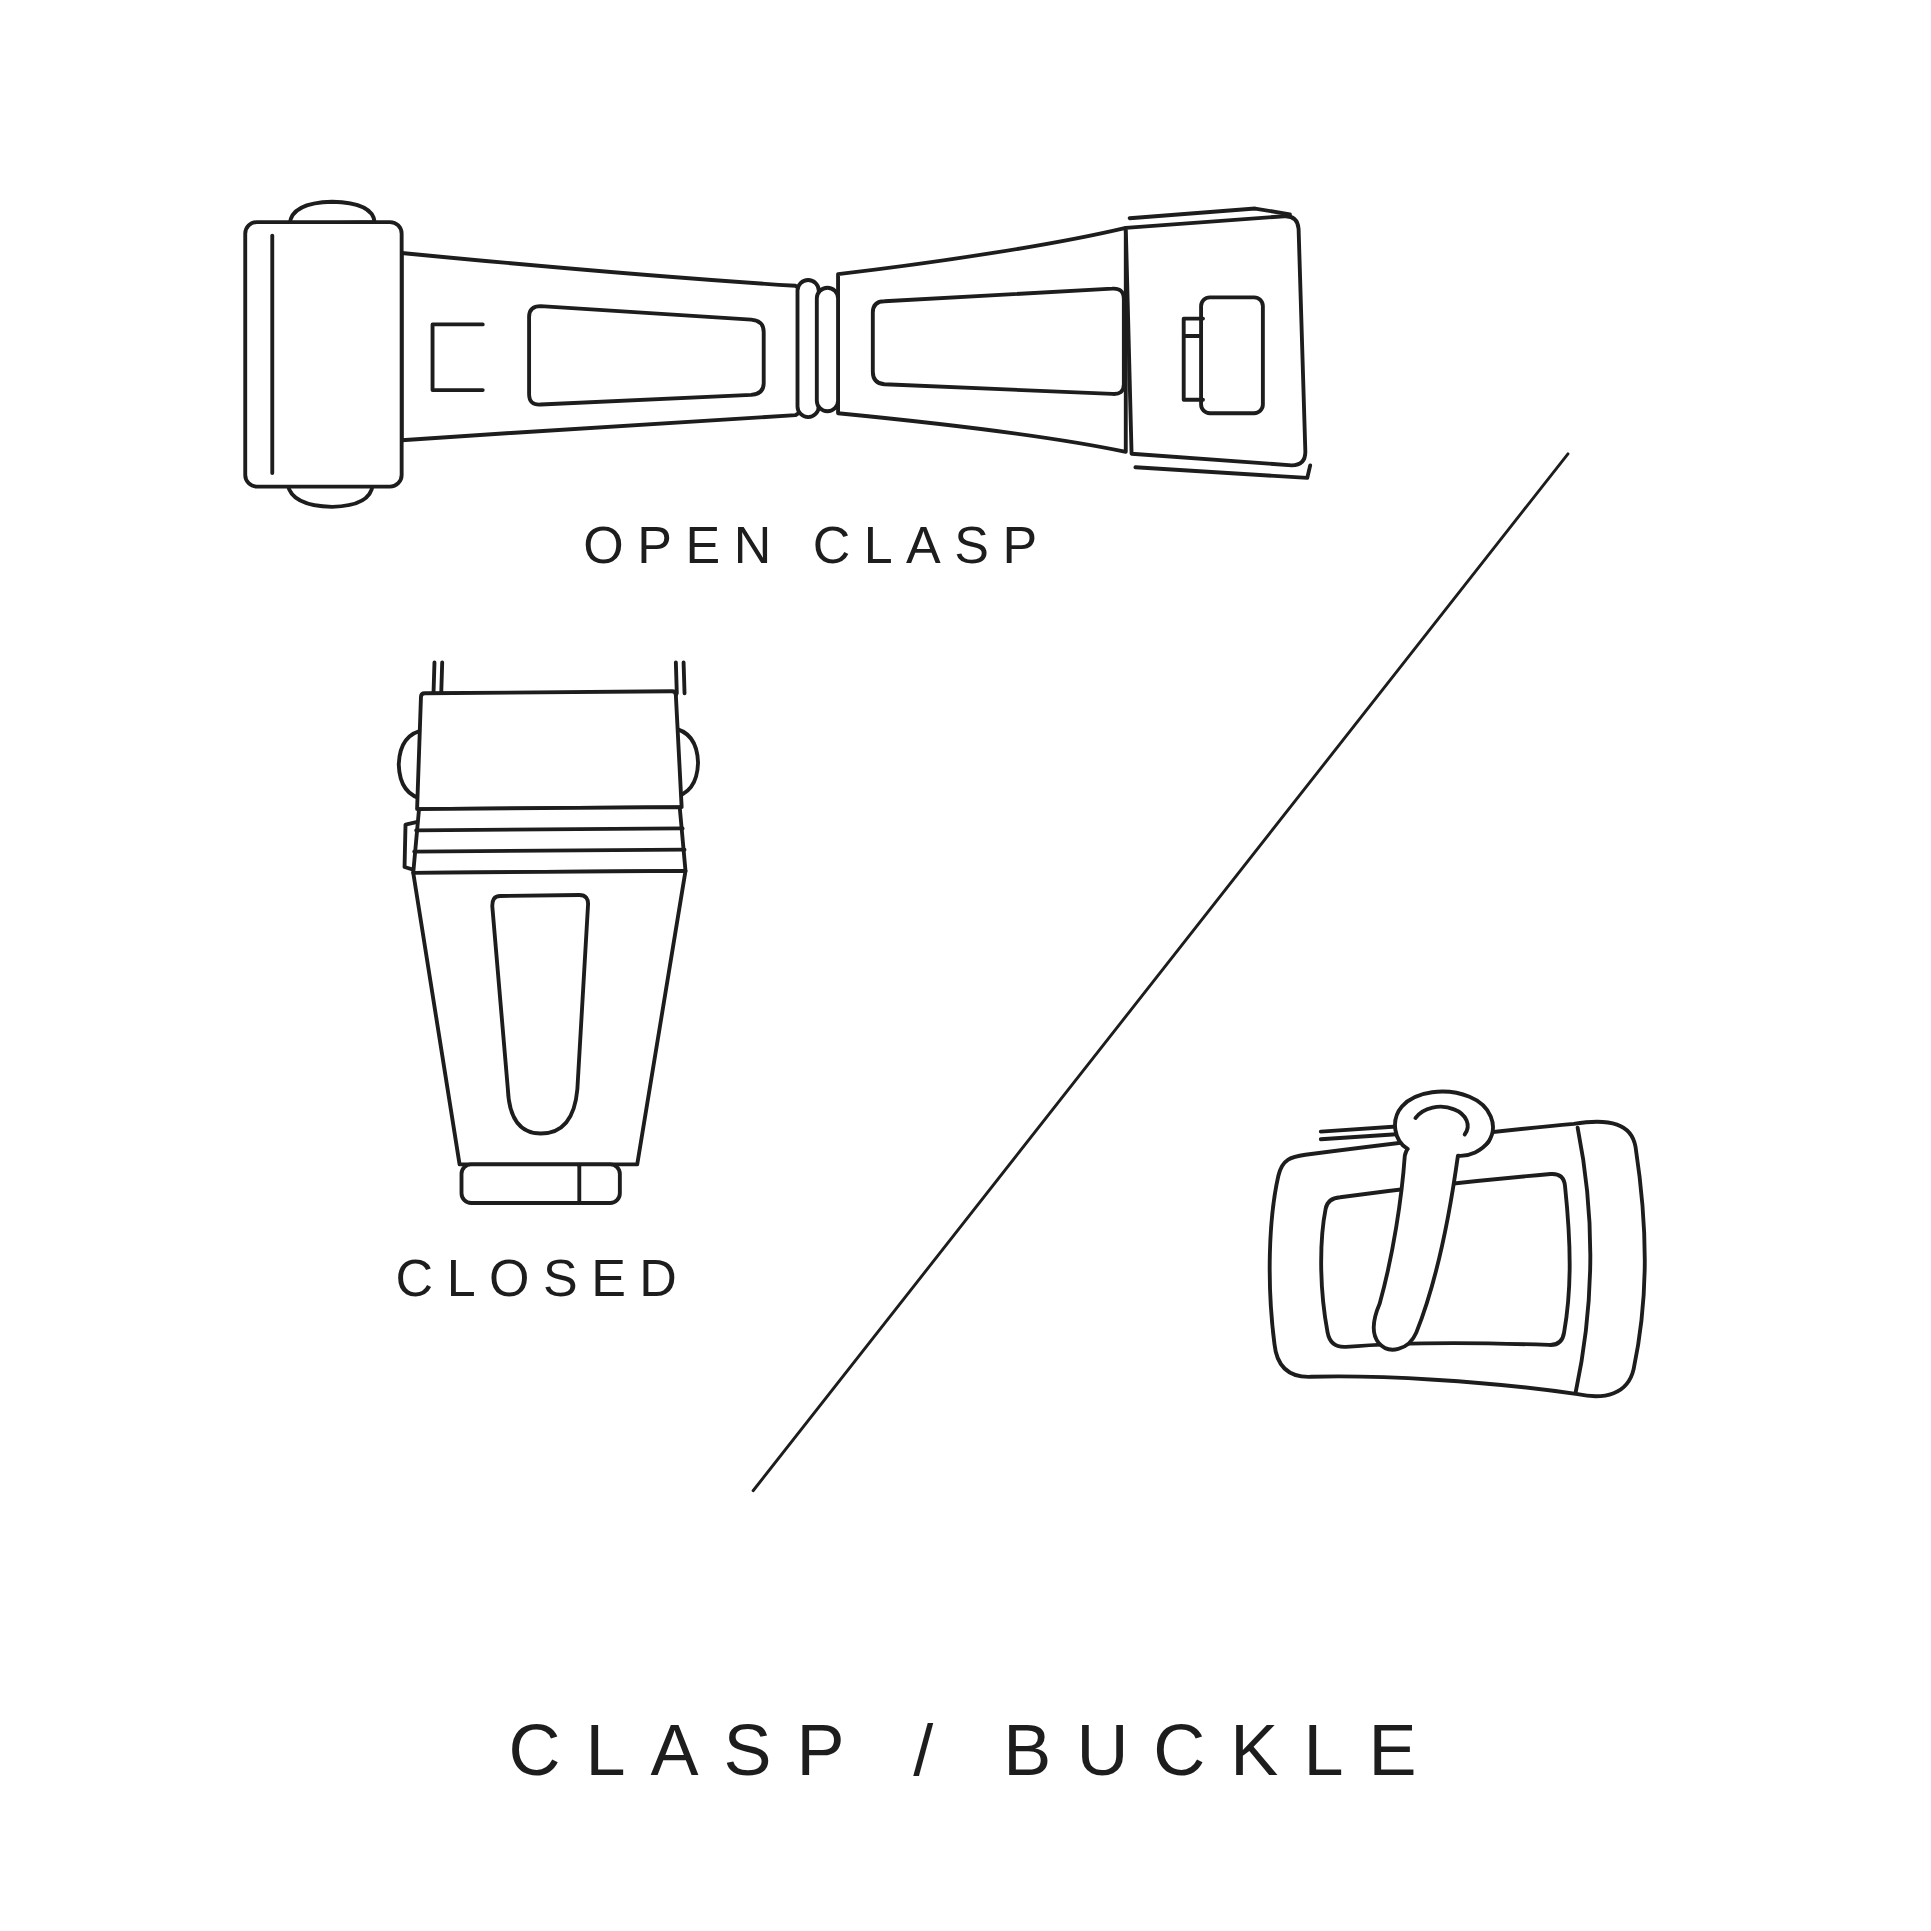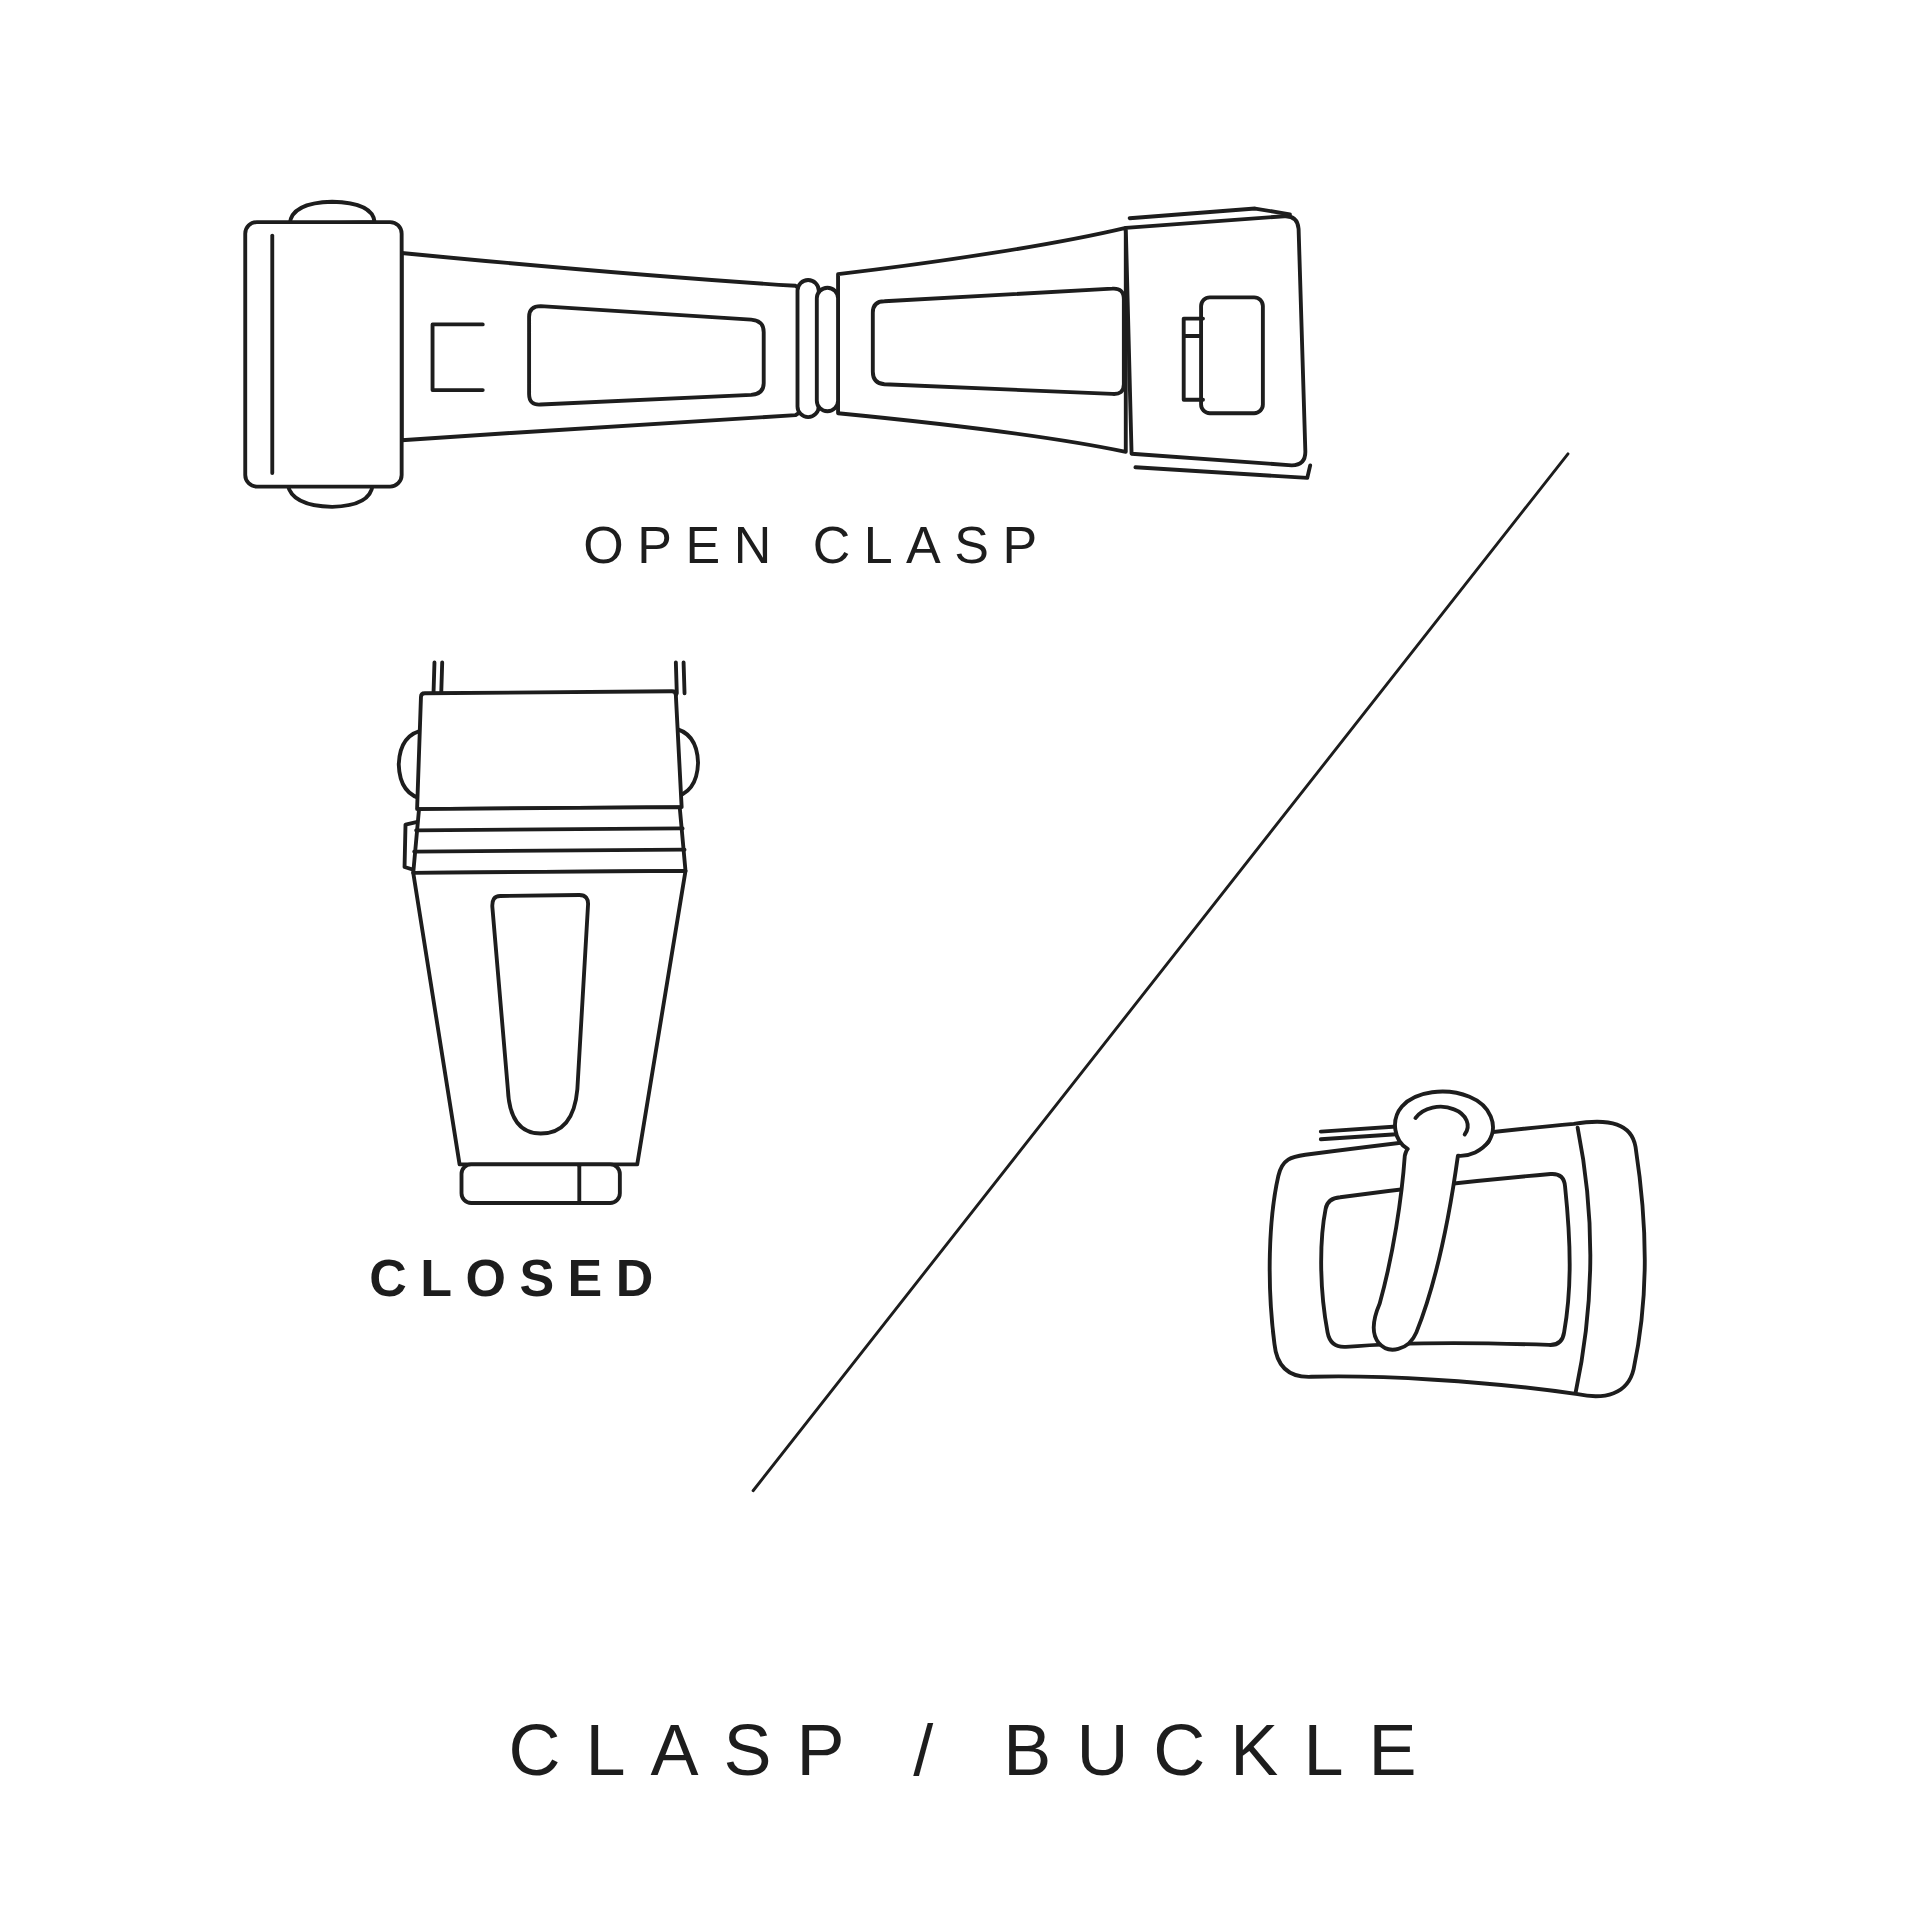--- a/index.html
+++ b/index.html
@@ -127,18 +127,18 @@
       <circle cx="1534" cy="1178" r="9"></circle>
 
       <path class="fill" d="M 1458 1190 C 1444 1182 1440 1160 1452 1146 C 1466 1130 1498 1126 1522 1136 C 1544 1145 1552 1166 1542 1182 C 1535 1192 1522 1198 1510 1197 C 1501 1262 1487 1330 1467 1380 C 1459 1399 1438 1403 1428 1391 C 1419 1380 1423 1364 1429 1350 C 1443 1300 1452 1240 1455 1197 C 1456 1193 1457 1191 1458 1190 Z"></path>
 
       <path d="M 1466 1158 C 1474 1147 1492 1143 1506 1149 C 1519 1154 1524 1166 1517 1175"></path>
     </g>
   </svg>
 
   <div class="label" style="left:817px; top:545px;">OPEN CLASP</div>
 
-  <div class="label" style="left:518px; top:1278px;font-weight:bold;">CLOSED</div>
+  <div class="label" style="left:543px; top:1278px;">CLOSED</div>
 
   <div class="title" style="left:975px; top:1750px;">CLASP / BUCKLE</div>
 
 </div>
 
 
 </body></html>

